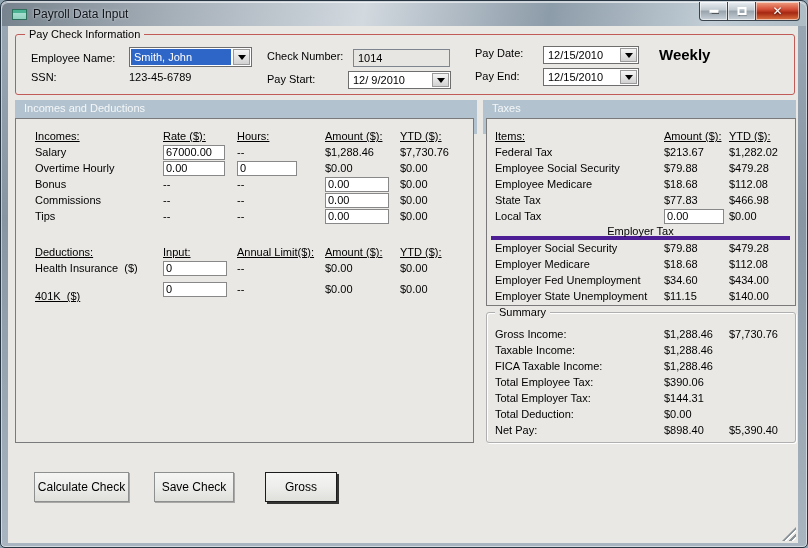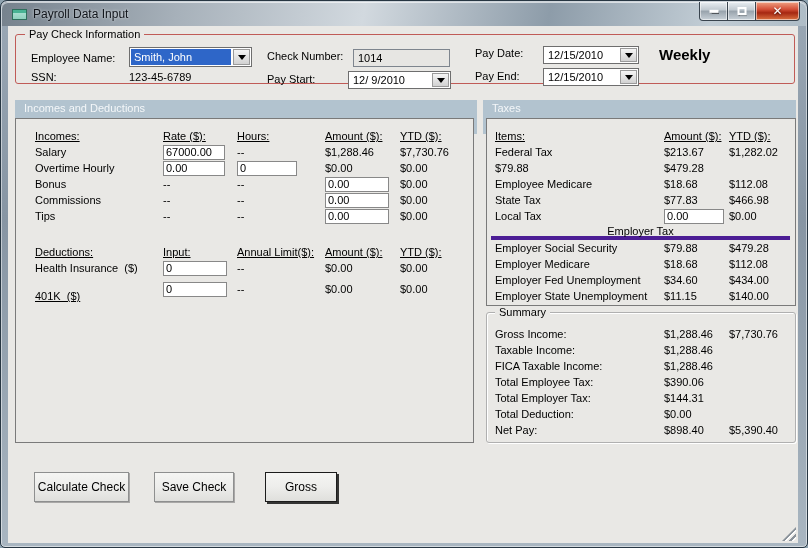--- a/index.html
+++ b/index.html
@@ -21,21 +21,21 @@
   .cap-max{width:27px;border-left:none;border-right:none;}
   .cap-close{width:45px;border-radius:0 0 4px 0;
     background:linear-gradient(180deg,#EFA183 0%,#D55038 40%,#A62711 60%,#DC7241 100%);}
   .glyph-minimize{position:absolute;left:50%;top:50%;transform:translate(-50%,-40%);width:9px;height:3px;background:#fff;box-shadow:0 1px 1px rgba(0,0,0,.5);}
   .glyph-maximize{position:absolute;left:50%;top:50%;transform:translate(-50%,-50%);width:9px;height:8px;border:2px solid #fff;box-shadow:0 1px 1px rgba(0,0,0,.4);}
   .glyph-close{position:absolute;left:0;right:0;top:2px;text-align:center;color:#fff;font-size:12px;font-weight:bold;text-shadow:0 1px 2px rgba(0,0,0,.6);}
   .glyph-close::before{content:"\2715";}
   
   .client{position:absolute;left:7px;top:25px;width:790px;height:517px;background:#E9E8E5;color:#000;font-size:11px;}
   
-  .gb-red{position:absolute;left:7px;top:8px;width:780px;height:50px;border:1px solid #C05B57;border-radius:3px;}
+  .gb-red{position:absolute;left:7px;top:8px;width:780px;height:61px;border:1px solid #C05B57;border-radius:3px;}
   .gb-red-label{position:absolute;left:9px;top:-7px;background:#E9E8E5;padding:0 4px;font-size:11px;color:#000;}
   .lbl{position:absolute;font-size:11px;color:#000;white-space:pre;}
   .combo{position:absolute;left:121px;top:21px;width:123px;height:20px;background:#fff;border:1px solid #6E6E6E;display:flex;}
   .combo-sel{flex:1;margin:1px;background:#2E66C8;color:#fff;font-size:11px;line-height:16px;padding:0 3px;overflow:hidden;white-space:pre;}
   .drop-btn{width:17px;align-self:stretch;margin:1px;background:linear-gradient(180deg,#F5F5F5,#D2D2D2);border:1px solid #9A9A9A;display:flex;align-items:center;justify-content:center;}
   .tri-down{width:0;height:0;border-left:4px solid transparent;border-right:4px solid transparent;border-top:5px solid #000;}
   .txt-disabled{position:absolute;background:#E7E6E3;border:1px solid #7E858E;font-size:11px;padding:1px 4px;font-family:inherit;color:#000;}
   .datepick{position:absolute;height:18px;background:#fff;border:1px solid #6E6E6E;display:flex;align-items:center;}
   .datepick .val{flex:1;padding:0 4px;font-size:11px;white-space:pre;}
   .datepick .drop-btn{height:14px;margin:1px;}
@@ -209,20 +209,21 @@
         <span class="c hdr">Items:</span>
         <span class="c hdr">Amount ($):</span>
         <span class="c hdr">YTD ($):</span>
       </div>
       <div class="trow tax-grid">
         <span class="c">Federal Tax</span>
         <span class="c">$213.67</span>
         <span class="c">$1,282.02</span>
       </div>
       <div class="trow tax-grid">
+        <span class="c">Employee Social Security</span>
         <span class="c">$79.88</span>
         <span class="c">$479.28</span>
       </div>
       <div class="trow tax-grid">
         <span class="c">Employee Medicare</span>
         <span class="c">$18.68</span>
         <span class="c">$112.08</span>
       </div>
       <div class="trow tax-grid">
         <span class="c">State Tax</span>

